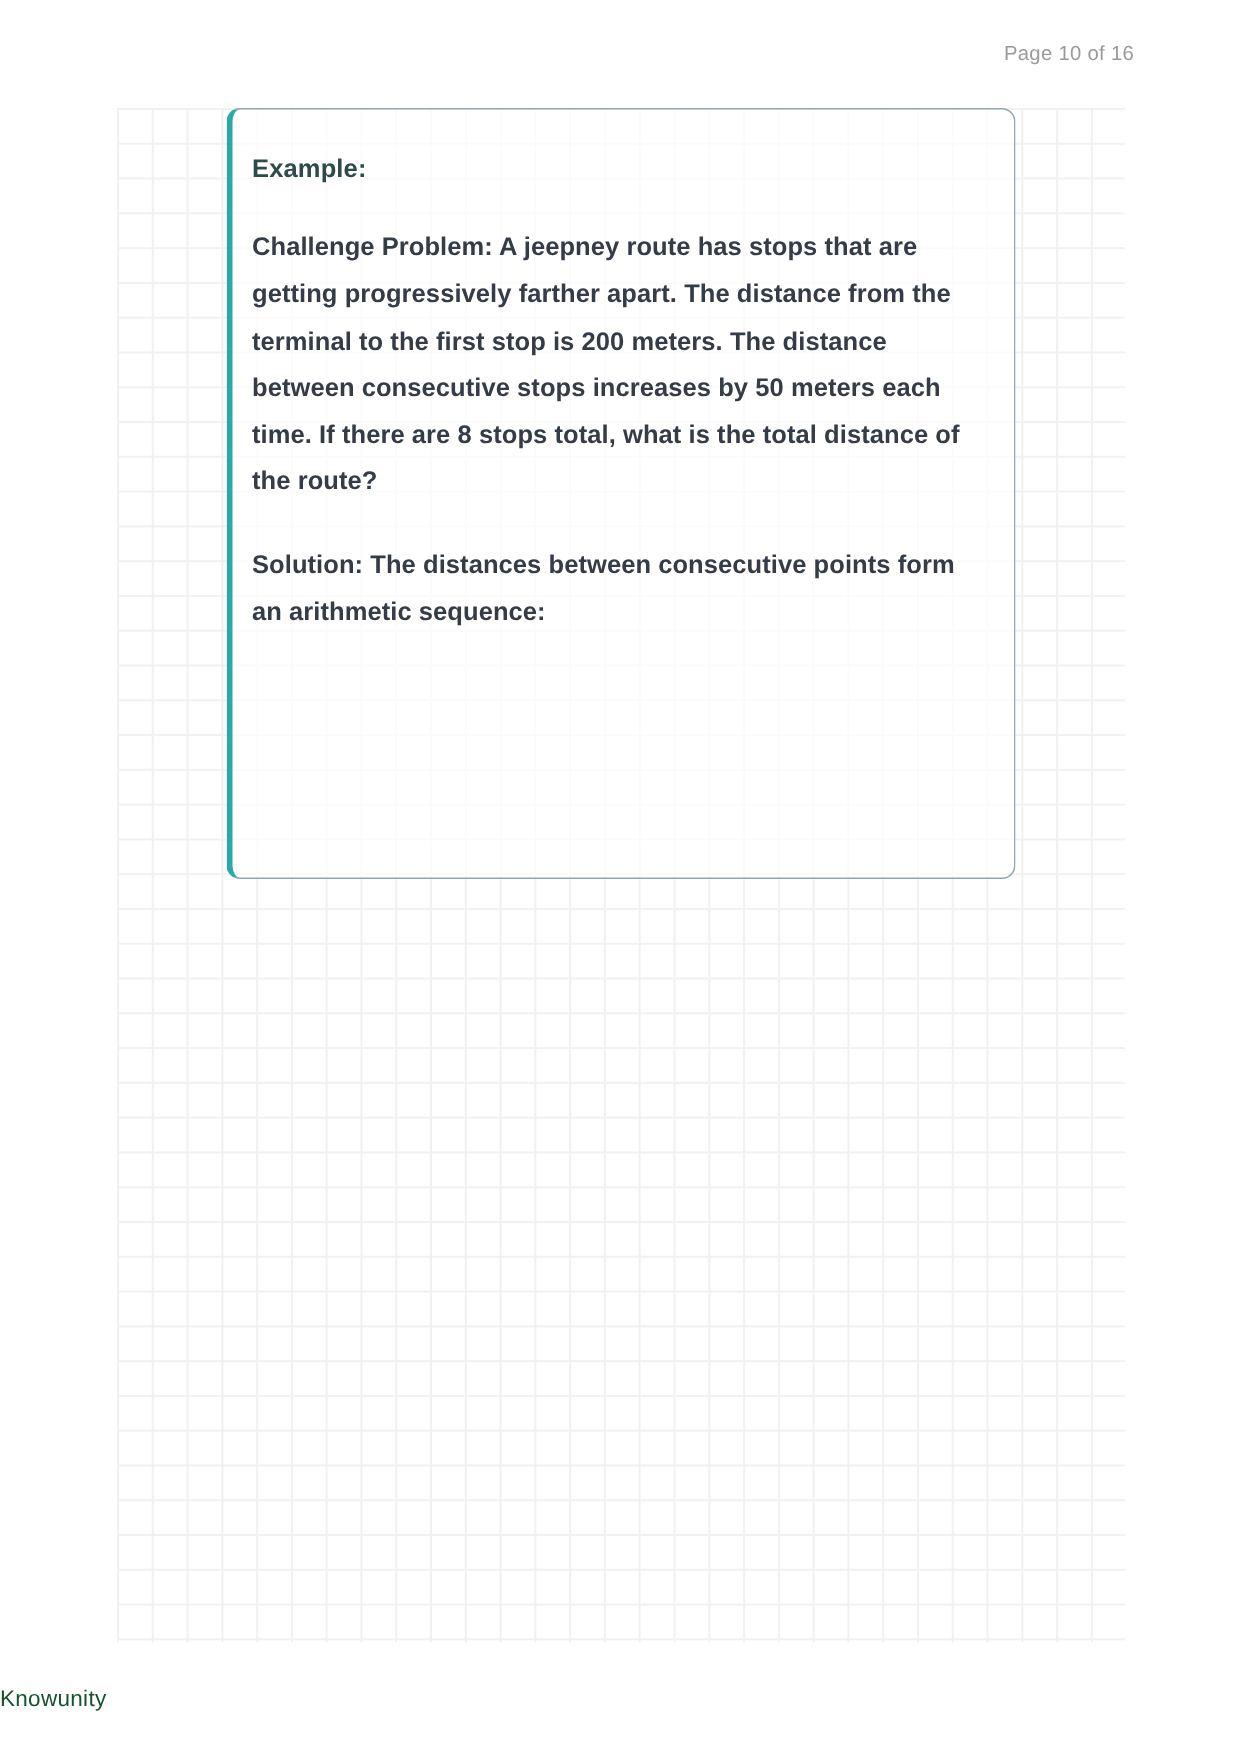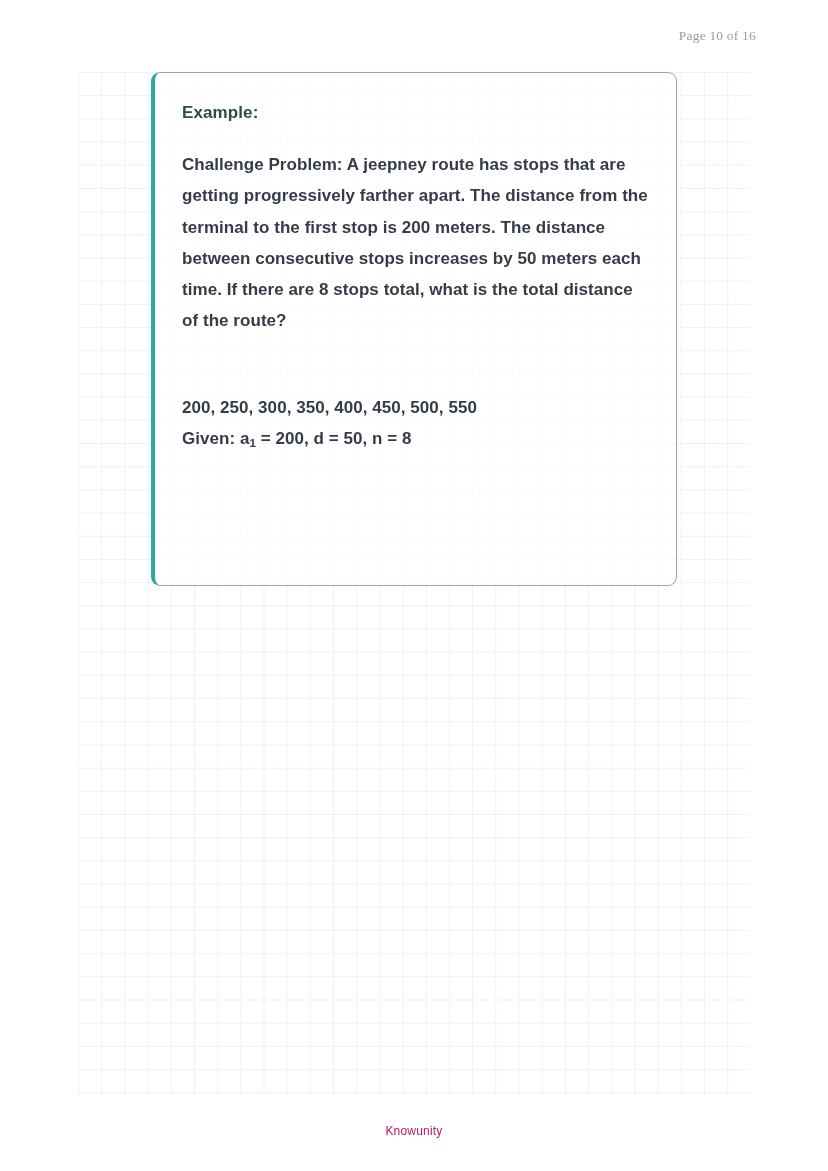--- a/index.html
+++ b/index.html
@@ -14,21 +14,21 @@
     position: relative;
     overflow: hidden;
     -webkit-font-smoothing: antialiased;
   }
 
   
   .page-header {
     position: absolute;
     top: 28px;
     right: 72px;
-    font-family: Liberation Serif, serif;
+    font-family: Liberation Sans, sans-serif;
     font-size: 13.5px;
     color: #9a9a9a;
     letter-spacing: 0.2px;
     white-space: nowrap;
   }
 
   
   .grid-area {
     position: absolute;
     left: 78px;
@@ -47,21 +47,21 @@
     position: absolute;
     left: 151px;
     top: 72px;
     width: 526px;
     height: 514px;
     box-sizing: border-box;
     background: rgba(255, 255, 255, 0.72);
     border: 1px solid #8fa7b0;
     border-left: 4px solid #2ca9a4;
     border-radius: 9px;
-    padding: 30px 28px 0 27px;
+    padding: 30px 28px 0 13px;
   }
 
   .card-heading {
     font-size: 17px;
     font-weight: bold;
     color: #2e4a4a;
     margin: 0 0 26px 0;
     letter-spacing: 0.1px;
   }
 
@@ -83,40 +83,40 @@
     vertical-align: -0.22em;
     line-height: 0;
   }
 
   
   .footer-brand {
     position: absolute;
     left: 0;
     right: 0;
     top: 1124px;
-    text-align: center;
-    font-size: 12px;
-    color: #be185d;
+    text-align: left;
+    font-size: 15px;
+    color: #14532d;
     letter-spacing: 0.2px;
   }
 </style>
 </head>
 <body>
 
 <div class="page-header">Page 10 of 16</div>
 
 <div class="grid-area"></div>
 
 <div class="example-card">
 
   <div class="card-heading">Example:</div>
 
   <p class="card-para">Challenge Problem: A jeepney route has stops that are getting progressively farther apart. The distance from the terminal to the first stop is 200 meters. The distance between consecutive stops increases by 50 meters each time. If there are 8 stops total, what is the total distance of the route?</p>
 
   <p class="card-para math">
+    <span>Solution: The distances between consecutive points form an arithmetic sequence:</span><br>
     <br>
-    <span>200, 250, 300, 350, 400, 450, 500, 550</span><br>
-    <span><span>Given: a</span><sub>1</sub><span> = 200, d = 50, n = 8</span></span><br>
+    <br>
   </p>
 
 </div>
 
 <div class="footer-brand">Knowunity</div>
 
 </body></html>

